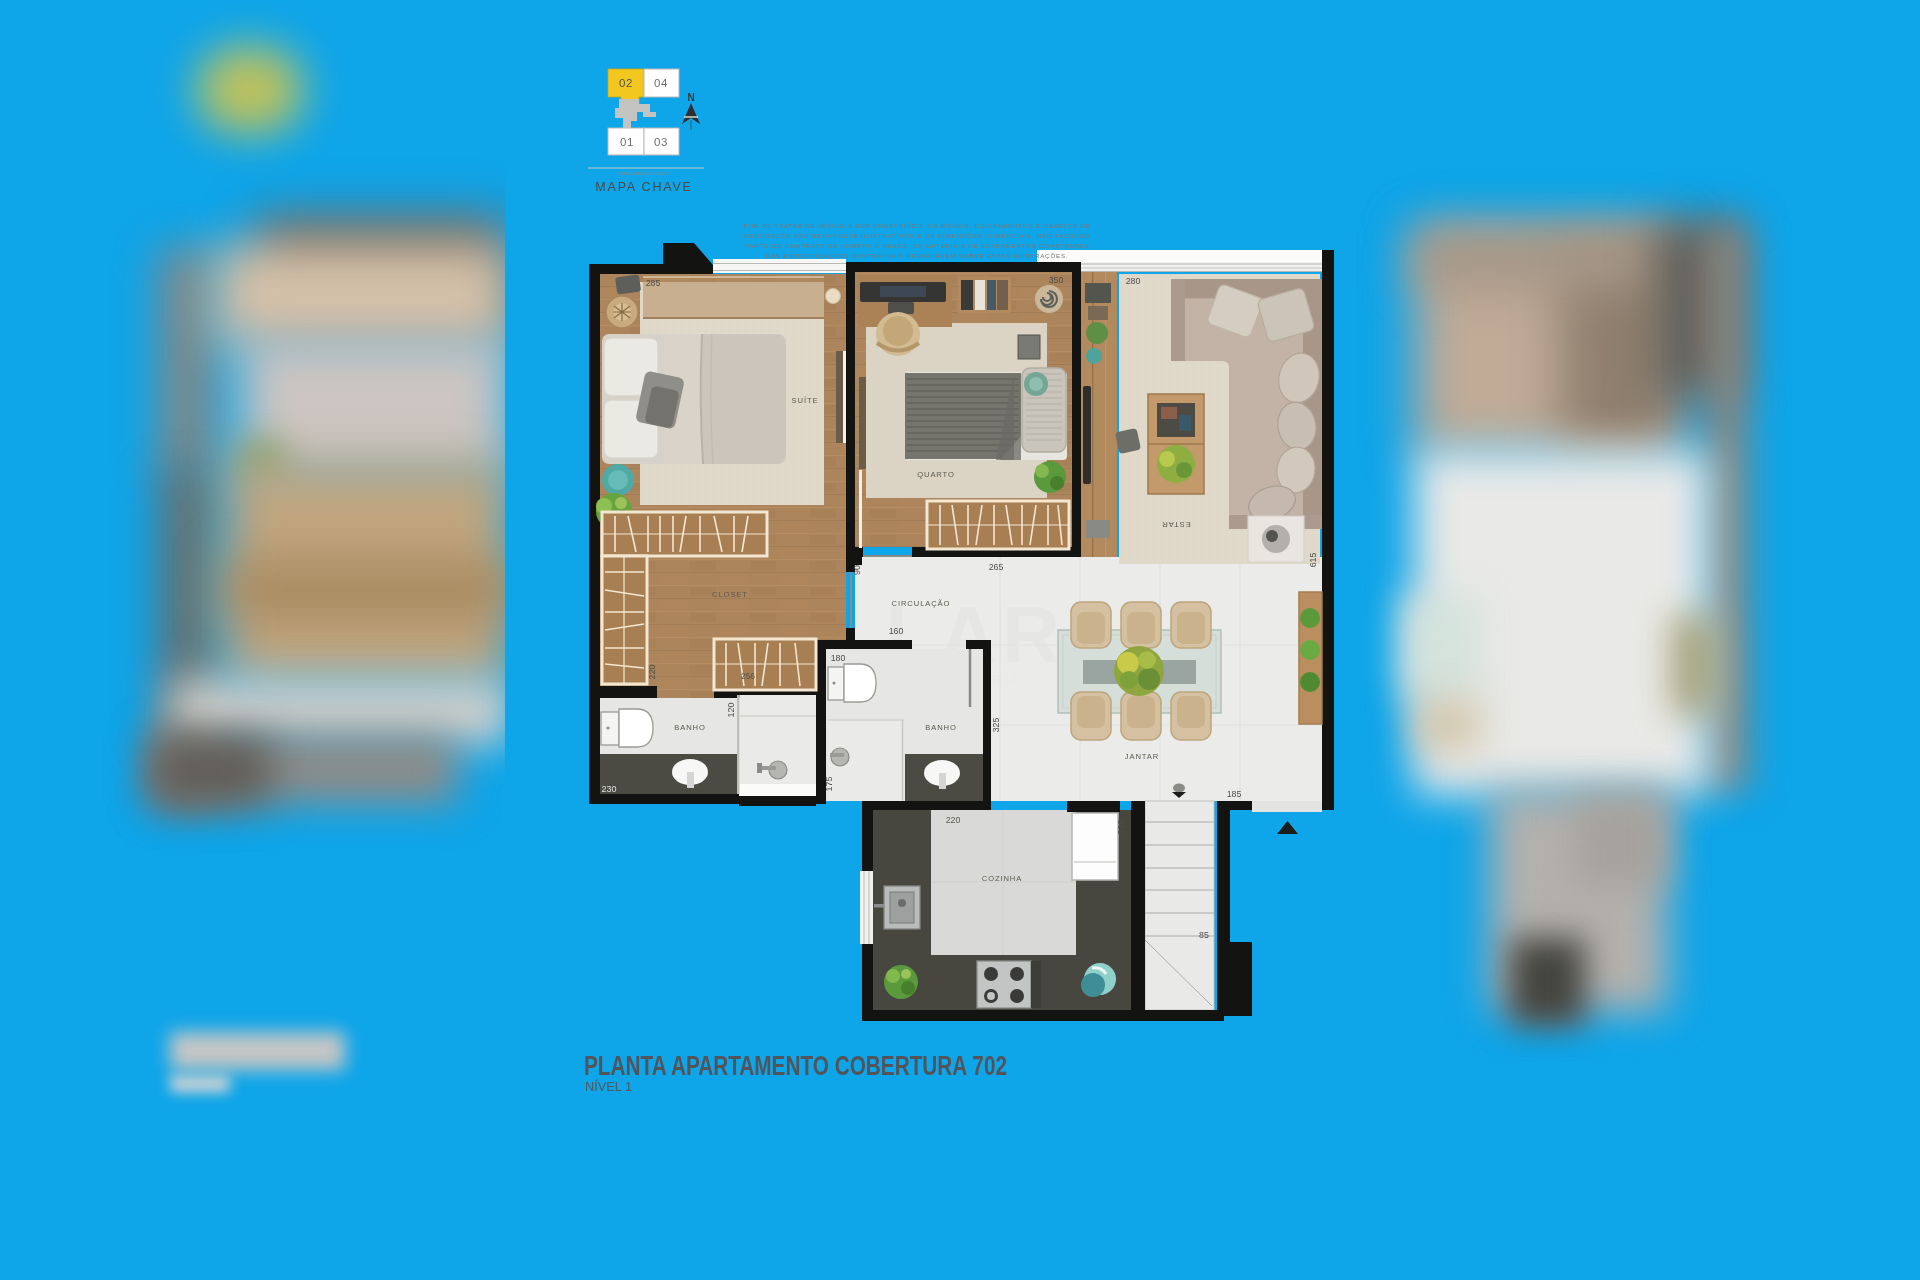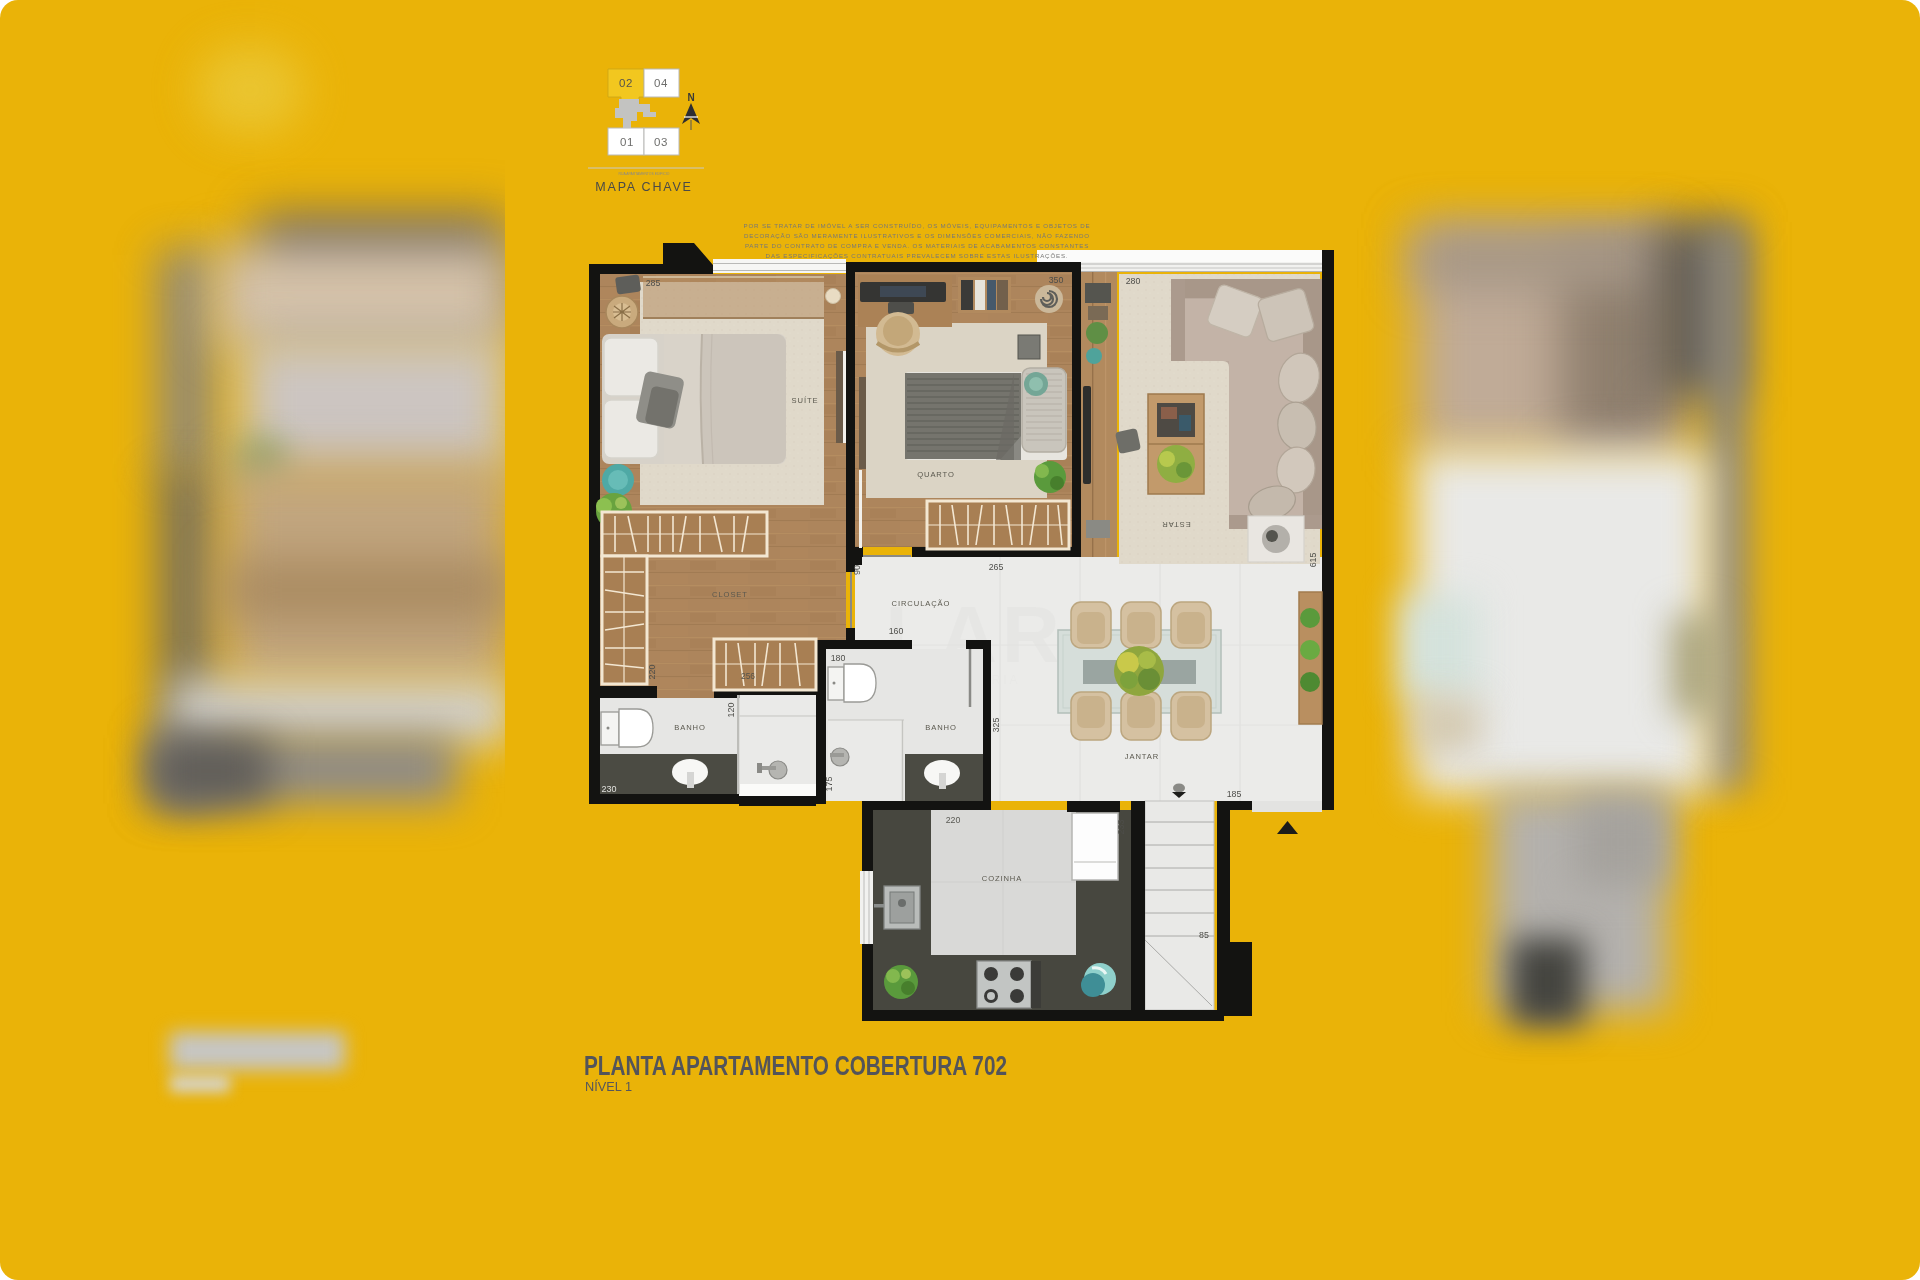--- a/index.html
+++ b/index.html
@@ -1,17 +1,17 @@
 <!DOCTYPE html>
 <html><head>
 <meta charset="utf-8">
 <style>
   html,body{margin:0;padding:0;background:#ffffff;}
-  #canvas{position:relative;width:1920px;height:1280px;overflow:hidden;background:#eab308;
-          font-family:"Liberation Sans", sans-serif;border-radius:18px;}
+  #canvas{position:relative;width:1920px;height:1280px;overflow:hidden;background:#0ea5e9;
+          font-family:"Liberation Sans", sans-serif;}
   .blur{position:absolute;}
 </style>
 </head>
 <body>
 <div id="canvas">
 
 <div class="blur" style="left:0;top:0;width:505px;height:1280px;overflow:hidden;">
   <div class="blur" style="left:196px;top:46px;width:108px;height:88px;background:#eac93a;filter:blur(22px);border-radius:44px;opacity:0.8;"></div>
   <div class="blur" style="left:255px;top:215px;width:250px;height:115px;background:#6e665e;filter:blur(24px);"></div>
   <div class="blur" style="left:158px;top:248px;width:58px;height:230px;background:#8a867f;filter:blur(22px);opacity:0.9;"></div>

